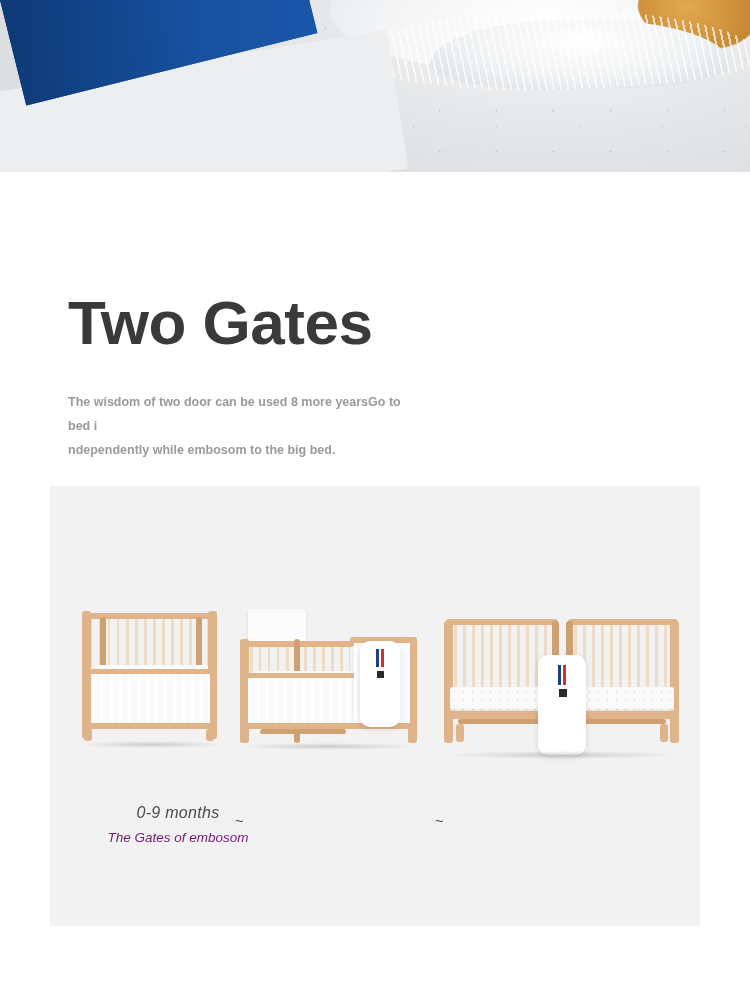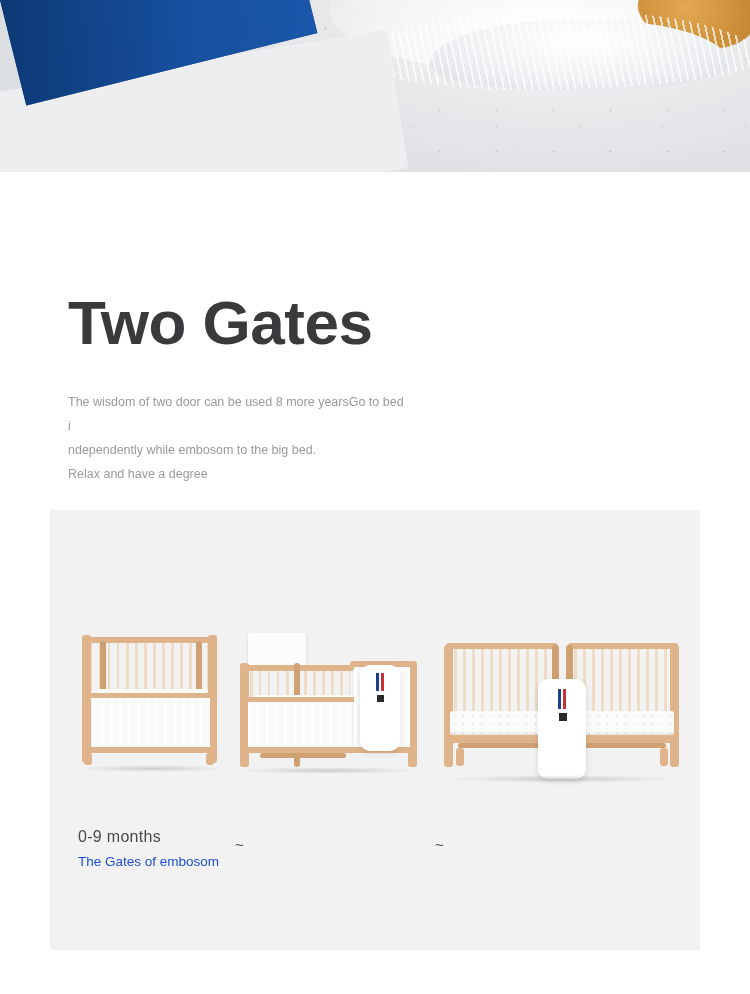--- a/index.html
+++ b/index.html
@@ -114,21 +114,21 @@
     font-weight: bold;
     color: #3a3a3c;
     letter-spacing: -0.5px;
   }
   .subtitle {
     margin: 36px 0 0 68px;
     width: 340px;
     font-size: 12.5px;
     line-height: 24px;
     color: #9a9a9e;
-    font-weight: normal;
+    font-weight: bold;
   }
   .subtitle p { margin: 0; }
 
   
   .panel {
     position: relative;
     margin: 24px 0 0 50px;
     width: 650px;
     height: 440px;
     background: #f2f2f2;
@@ -171,31 +171,33 @@
   
   .captions {
     position: absolute;
     left: 0;
     top: 318px;
     width: 650px;
     height: 70px;
   }
   .cap {
     position: absolute;
+    text-align: center;
+    font-style: italic;
   }
   .cap .age {
     font-size: 16px;
     color: #4a4a4c;
     letter-spacing: .3px;
     margin-bottom: 8px;
     white-space: nowrap;
   }
   .cap .desc {
     font-size: 13.5px;
-    color: #1d4ed8;
+    color: #701a75;
     white-space: nowrap;
   }
   .tilde {
     position: absolute;
     font-size: 15px;
     color: #4a4a4c;
     top: 8px;
   }
 </style>
 </head>
@@ -212,21 +214,20 @@
   <div class="hero-blue"></div>
 </div>
 
 <div class="content">
 
   <h1 class="title">Two Gates</h1>
 
   <div class="subtitle">
     <p>The wisdom of two door can be used 8 more yearsGo to bed i</p>
     <p>ndependently while embosom to the big bed.</p>
-    <p>Relax and have a degree</p>
   </div>
 
   <div class="panel">
 
     <div class="beds">
 
       <div class="crib" style="left:28px; top:0; width:150px; height:140px;">
 
         <div class="wood" style="position:absolute; left:8px; top:2px; width:128px; height:6px;"></div>
 

